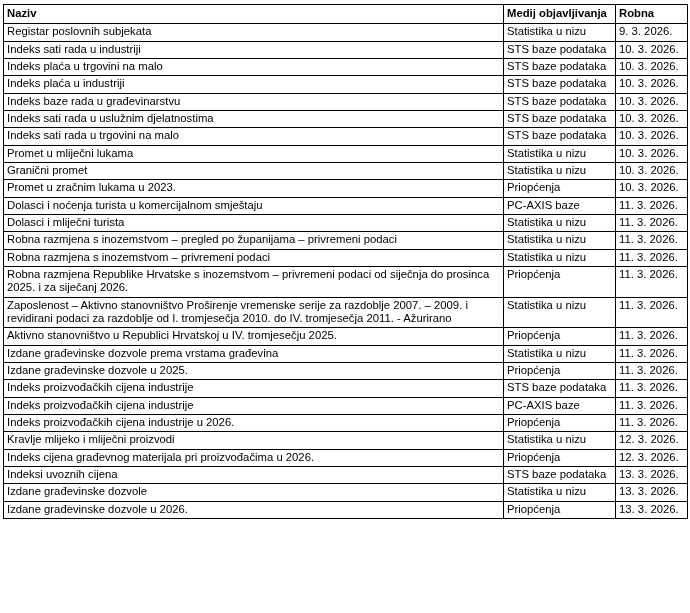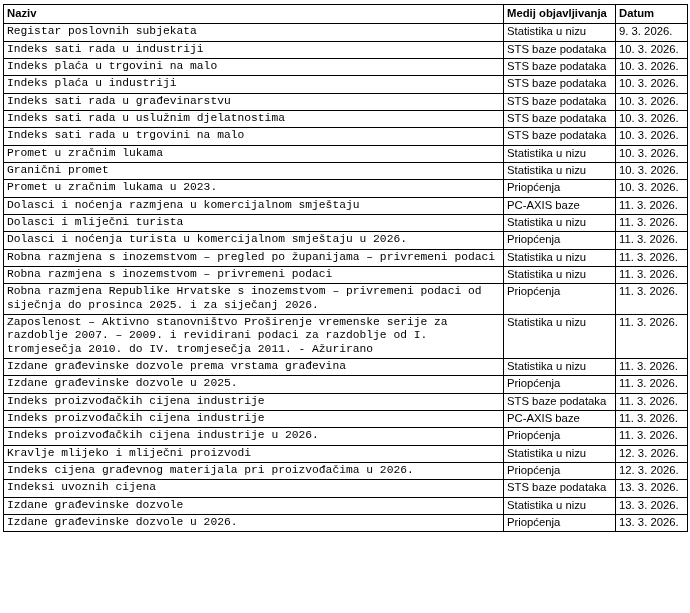--- a/index.html
+++ b/index.html
@@ -37,37 +37,37 @@
     text-align: left;
     line-height: 1.18;
     font-weight: normal;
     overflow: hidden;
   }
   table.publications thead th {
     font-weight: bold;
     padding-top: 2px;
     padding-bottom: 3px;
   }
-  .cell-naziv { word-wrap: break-word; font-family: Liberation Mono, monospace; }
+  .cell-naziv { word-wrap: break-word; }
 </style>
 </head>
 <body>
 
 <div class="sheet">
   <table class="publications">
     <colgroup>
       <col class="c-naziv">
       <col class="c-medij">
       <col class="c-datum">
     </colgroup>
     <thead>
       <tr>
         <th>Naziv</th>
         <th>Medij objavljivanja</th>
-        <th>Datum</th>
+        <th>Robna</th>
       </tr>
     </thead>
     <tbody>
         <tr>
           <td class="cell-naziv">Registar poslovnih subjekata</td>
           <td>Statistika u nizu</td>
           <td>9. 3. 2026.</td>
         </tr>
         <tr>
           <td class="cell-naziv">Indeks sati rada u industriji</td>
@@ -78,82 +78,82 @@
           <td class="cell-naziv">Indeks plaća u trgovini na malo</td>
           <td>STS baze podataka</td>
           <td>10. 3. 2026.</td>
         </tr>
         <tr>
           <td class="cell-naziv">Indeks plaća u industriji</td>
           <td>STS baze podataka</td>
           <td>10. 3. 2026.</td>
         </tr>
         <tr>
-          <td class="cell-naziv">Indeks sati rada u građevinarstvu</td>
+          <td class="cell-naziv">Indeks baze rada u građevinarstvu</td>
           <td>STS baze podataka</td>
           <td>10. 3. 2026.</td>
         </tr>
         <tr>
           <td class="cell-naziv">Indeks sati rada u uslužnim djelatnostima</td>
           <td>STS baze podataka</td>
           <td>10. 3. 2026.</td>
         </tr>
         <tr>
           <td class="cell-naziv">Indeks sati rada u trgovini na malo</td>
           <td>STS baze podataka</td>
           <td>10. 3. 2026.</td>
         </tr>
         <tr>
-          <td class="cell-naziv">Promet u zračnim lukama</td>
+          <td class="cell-naziv">Promet u mliječni lukama</td>
           <td>Statistika u nizu</td>
           <td>10. 3. 2026.</td>
         </tr>
         <tr>
           <td class="cell-naziv">Granični promet</td>
           <td>Statistika u nizu</td>
           <td>10. 3. 2026.</td>
         </tr>
         <tr>
           <td class="cell-naziv">Promet u zračnim lukama u 2023.</td>
           <td>Priopćenja</td>
           <td>10. 3. 2026.</td>
         </tr>
         <tr>
-          <td class="cell-naziv">Dolasci i noćenja razmjena u komercijalnom smještaju</td>
+          <td class="cell-naziv">Dolasci i noćenja turista u komercijalnom smještaju</td>
           <td>PC-AXIS baze</td>
           <td>11. 3. 2026.</td>
         </tr>
         <tr>
           <td class="cell-naziv">Dolasci i mliječni turista</td>
           <td>Statistika u nizu</td>
           <td>11. 3. 2026.</td>
         </tr>
         <tr>
-          <td class="cell-naziv">Dolasci i noćenja turista u komercijalnom smještaju u 2026.</td>
-          <td>Priopćenja</td>
-          <td>11. 3. 2026.</td>
-        </tr>
-        <tr>
           <td class="cell-naziv">Robna razmjena s inozemstvom – pregled po županijama – privremeni podaci</td>
           <td>Statistika u nizu</td>
           <td>11. 3. 2026.</td>
         </tr>
         <tr>
           <td class="cell-naziv">Robna razmjena s inozemstvom – privremeni podaci</td>
           <td>Statistika u nizu</td>
           <td>11. 3. 2026.</td>
         </tr>
         <tr>
           <td class="cell-naziv">Robna razmjena Republike Hrvatske s inozemstvom – privremeni podaci od siječnja do prosinca 2025. i za siječanj 2026.</td>
           <td>Priopćenja</td>
           <td>11. 3. 2026.</td>
         </tr>
         <tr>
           <td class="cell-naziv">Zaposlenost – Aktivno stanovništvo Proširenje vremenske serije za razdoblje 2007. – 2009. i revidirani podaci za razdoblje od I. tromjesečja 2010. do IV. tromjesečja 2011. - Ažurirano</td>
           <td>Statistika u nizu</td>
+          <td>11. 3. 2026.</td>
+        </tr>
+        <tr>
+          <td class="cell-naziv">Aktivno stanovništvo u Republici Hrvatskoj u IV. tromjesečju 2025.</td>
+          <td>Priopćenja</td>
           <td>11. 3. 2026.</td>
         </tr>
         <tr>
           <td class="cell-naziv">Izdane građevinske dozvole prema vrstama građevina</td>
           <td>Statistika u nizu</td>
           <td>11. 3. 2026.</td>
         </tr>
         <tr>
           <td class="cell-naziv">Izdane građevinske dozvole u 2025.</td>
           <td>Priopćenja</td>

